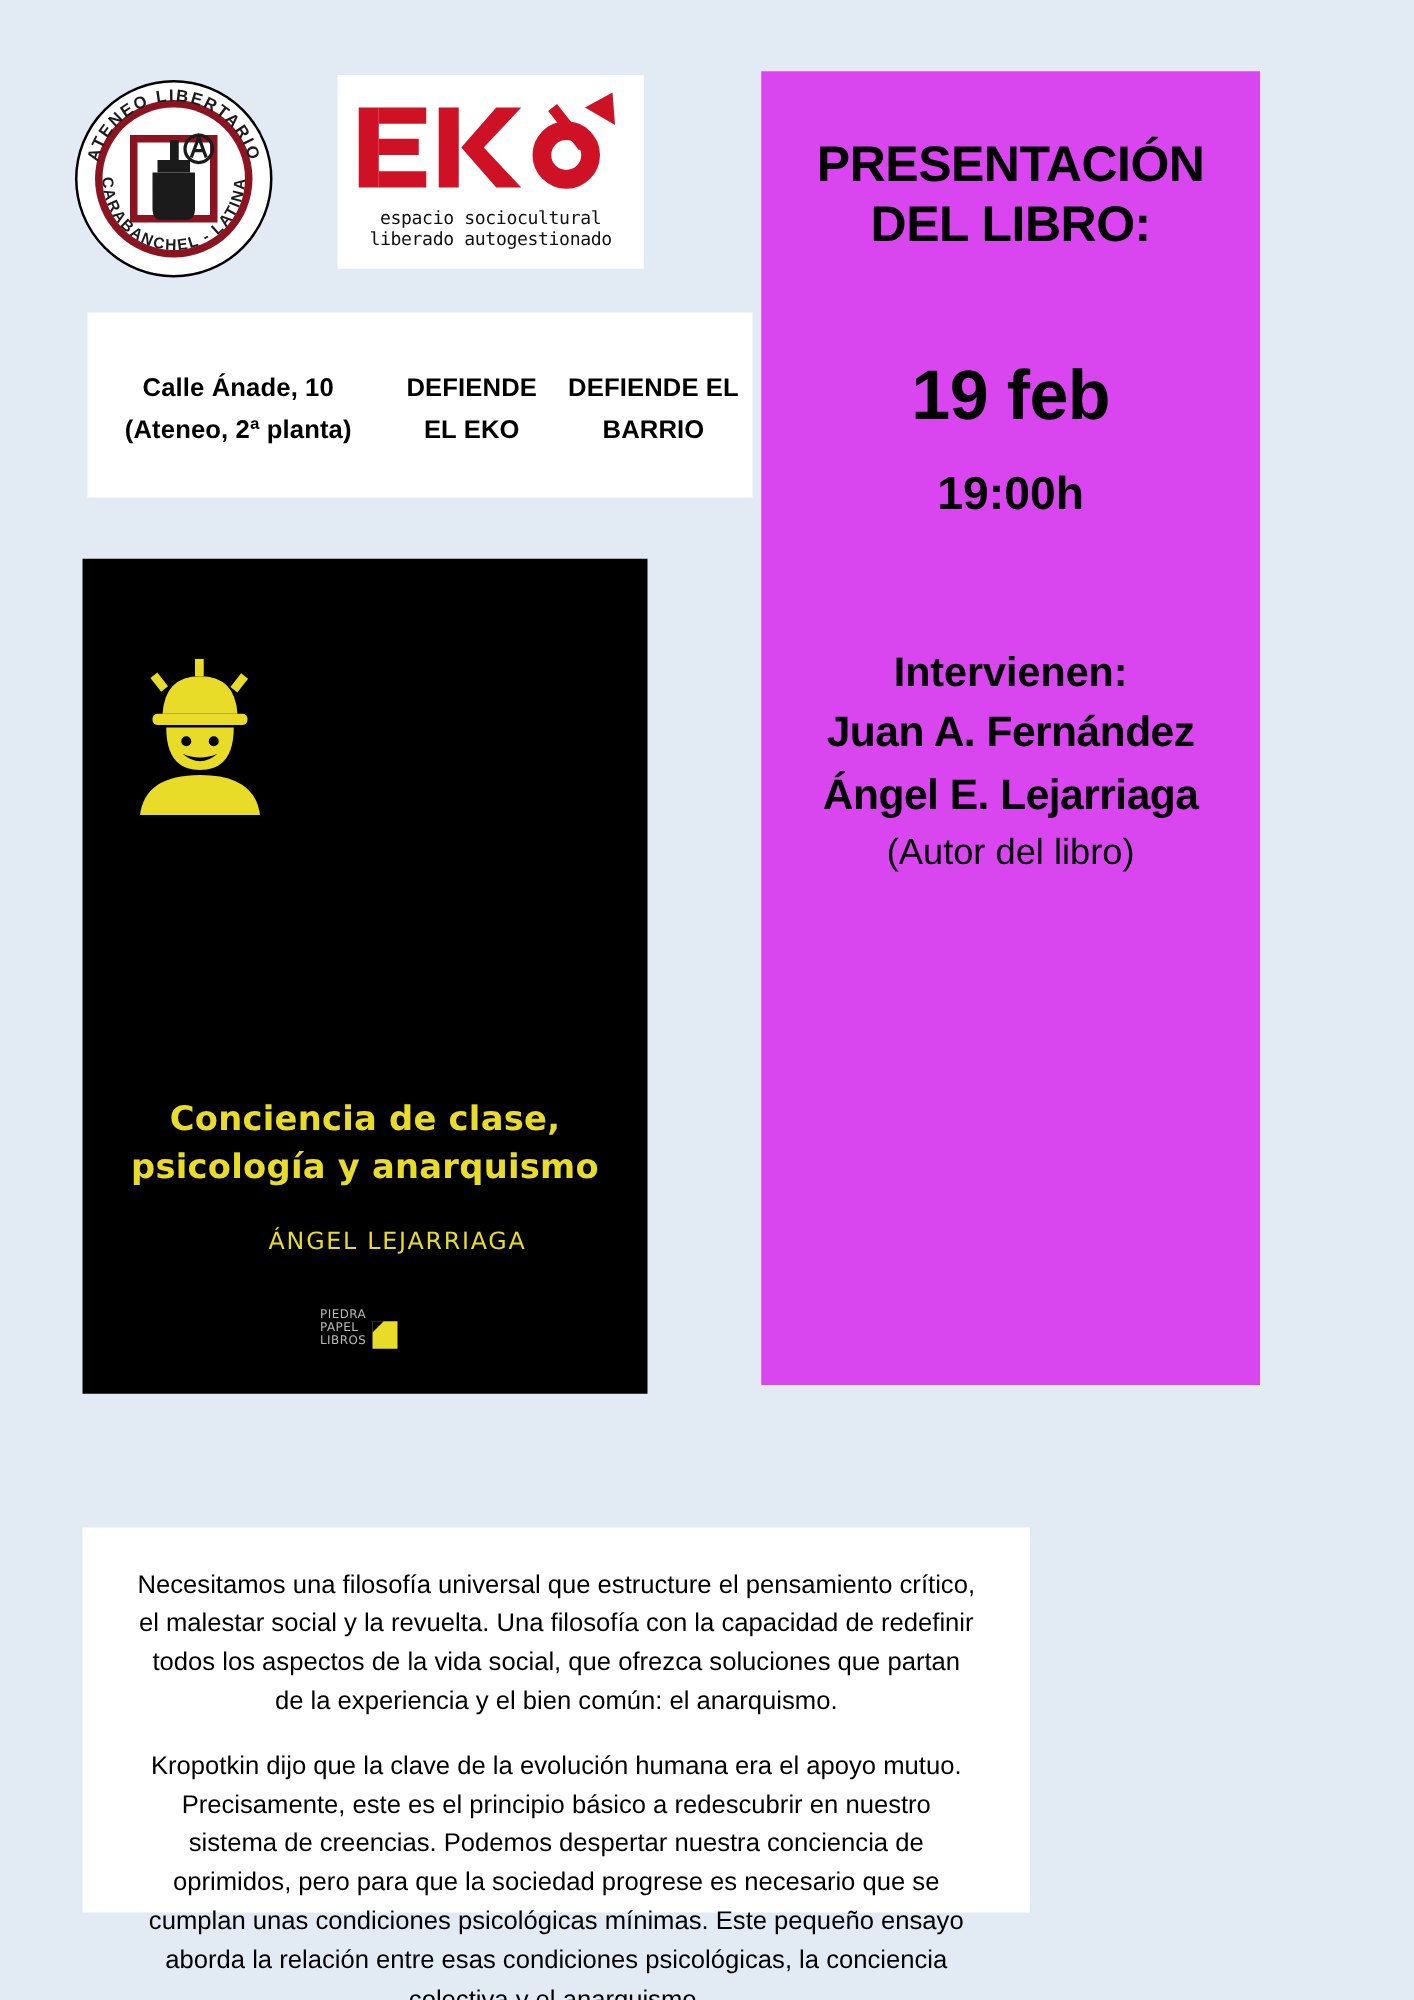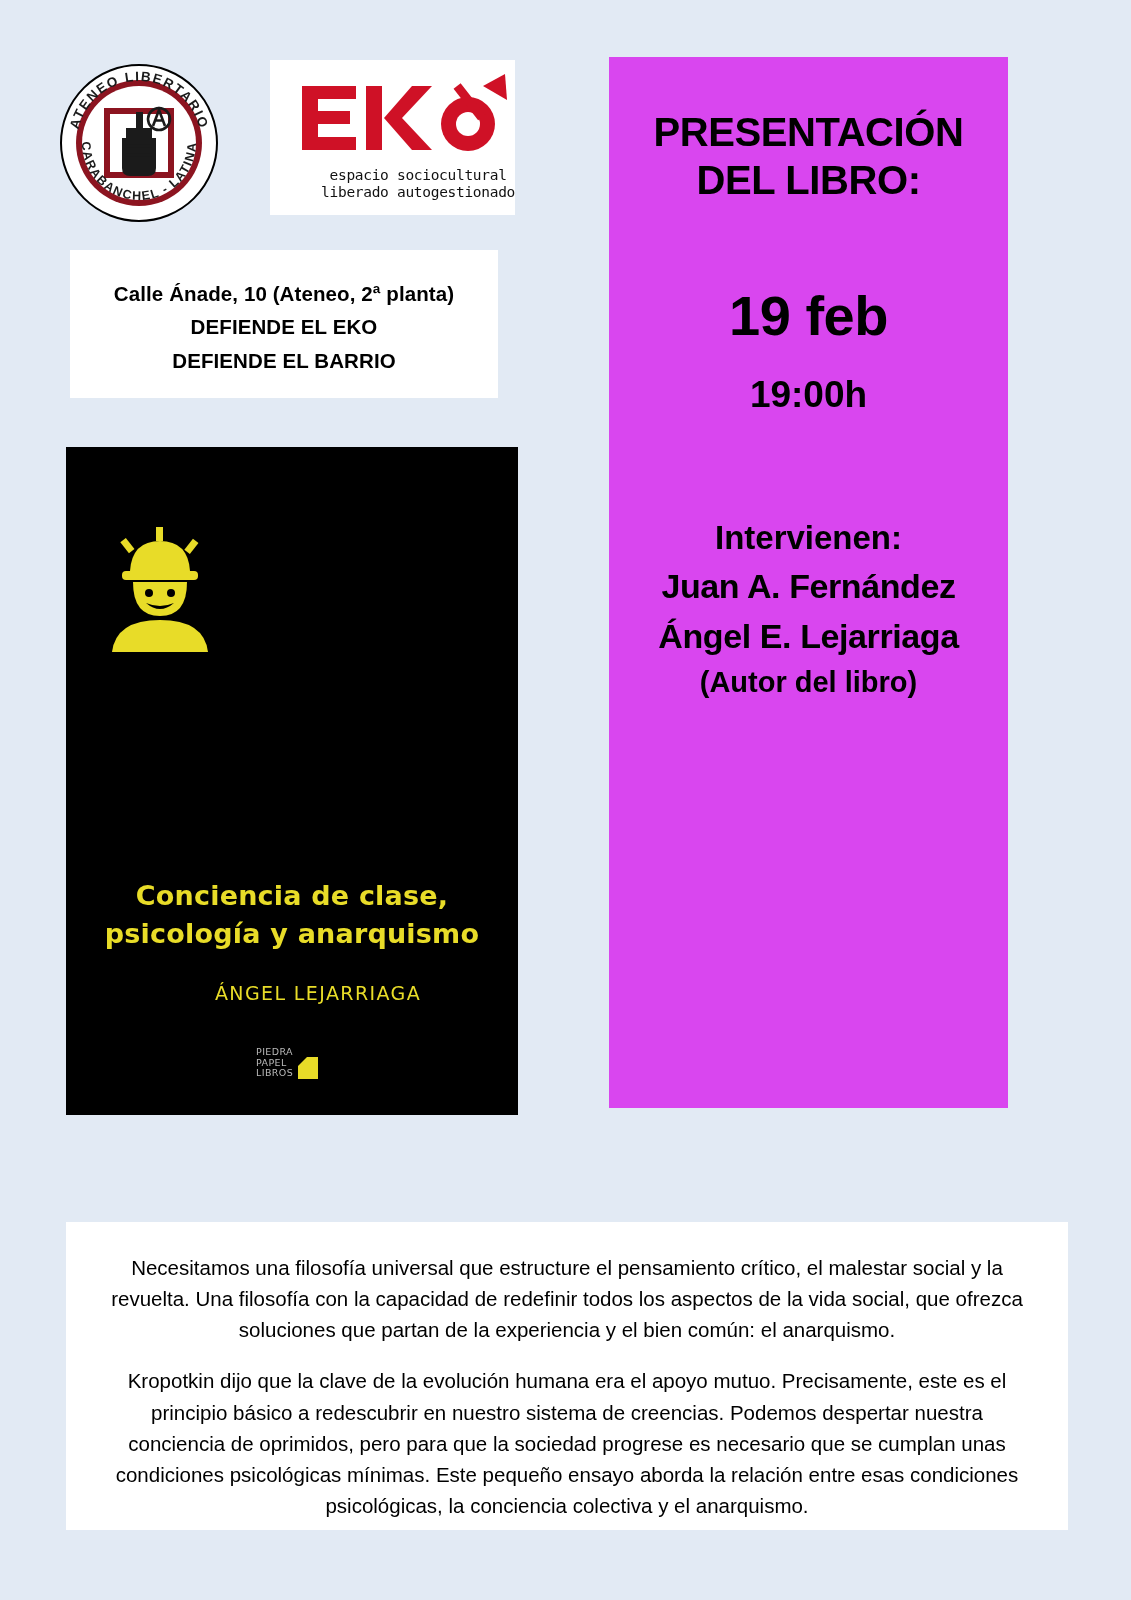--- a/index.html
+++ b/index.html
@@ -33,21 +33,21 @@
 
   .eko-box {
     position: absolute;
     left: 270px;
     top: 60px;
     width: 245px;
     height: 155px;
     background: #ffffff;
     display: flex;
     flex-direction: column;
-    align-items: flex-end;
+    align-items: center;
     justify-content: flex-start;
     padding-top: 12px;
     box-sizing: border-box;
   }
   .eko-mark { width: 215px; height: 92px; }
   .eko-sub {
     font-family: "DejaVu Sans Mono", monospace;
     font-size: 14.5px;
     line-height: 1.18;
     color: #111;
@@ -55,25 +55,25 @@
     letter-spacing: -0.3px;
     margin-top: 3px;
     white-space: pre-line;
   }
 
   
   .address-box {
     position: absolute;
     left: 70px;
     top: 250px;
-    width: 428px;
+    width: 532px;
     height: 148px;
     background: #ffffff;
     display: flex;
-    flex-direction: column;
+    flex-direction: row;
     align-items: center;
     justify-content: center;
     box-sizing: border-box;
     padding-top: 6px;
   }
   .address-line {
     font-size: 20.5px;
     font-weight: bold;
     color: #000;
     line-height: 1.62;
@@ -211,31 +211,31 @@
     margin-top: 6px;
     font-size: 34px;
     font-weight: bold;
     color: #000;
     line-height: 1.3;
     letter-spacing: -0.4px;
   }
   .speaker-note {
     margin-top: 7px;
     font-size: 29px;
-    font-weight: bold;
+    font-weight: normal;
     color: #000;
     line-height: 1.2;
   }
 
   
   .synopsis {
     position: absolute;
     left: 66px;
     top: 1222px;
-    width: 1002px;
+    width: 758px;
     height: 308px;
     background: #ffffff;
     box-sizing: border-box;
     padding: 30px 44px 0 44px;
   }
   .synopsis p {
     margin: 0 0 20px 0;
     font-size: 20.5px;
     line-height: 1.52;
     color: #000;

